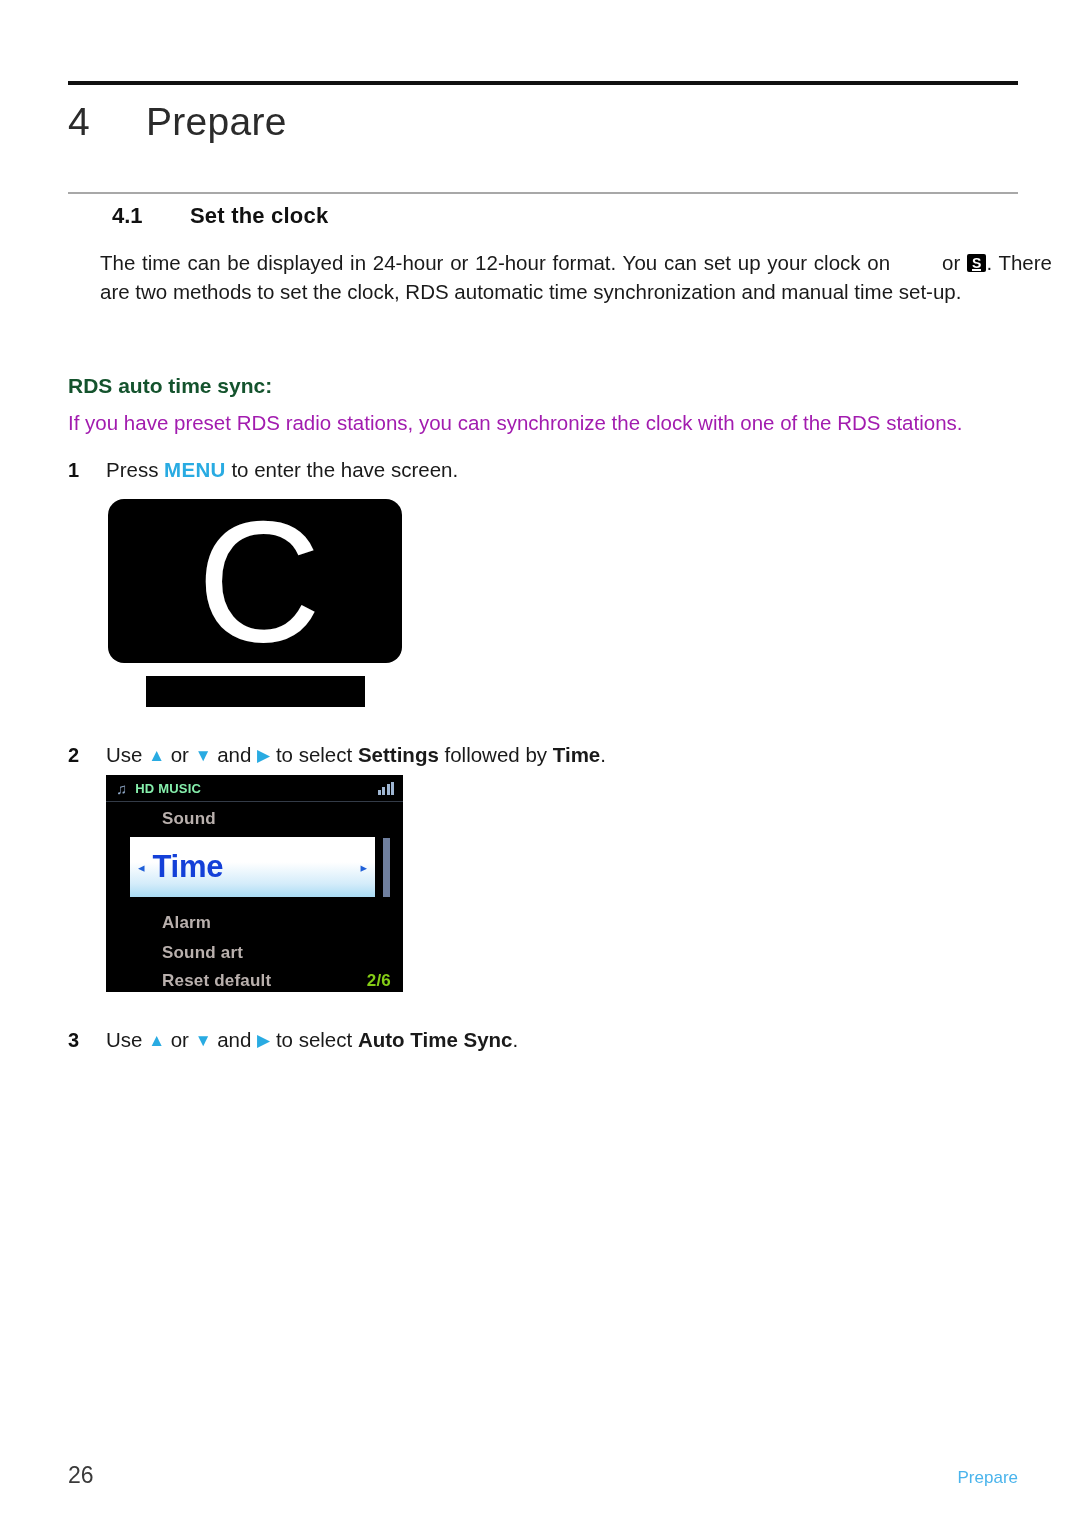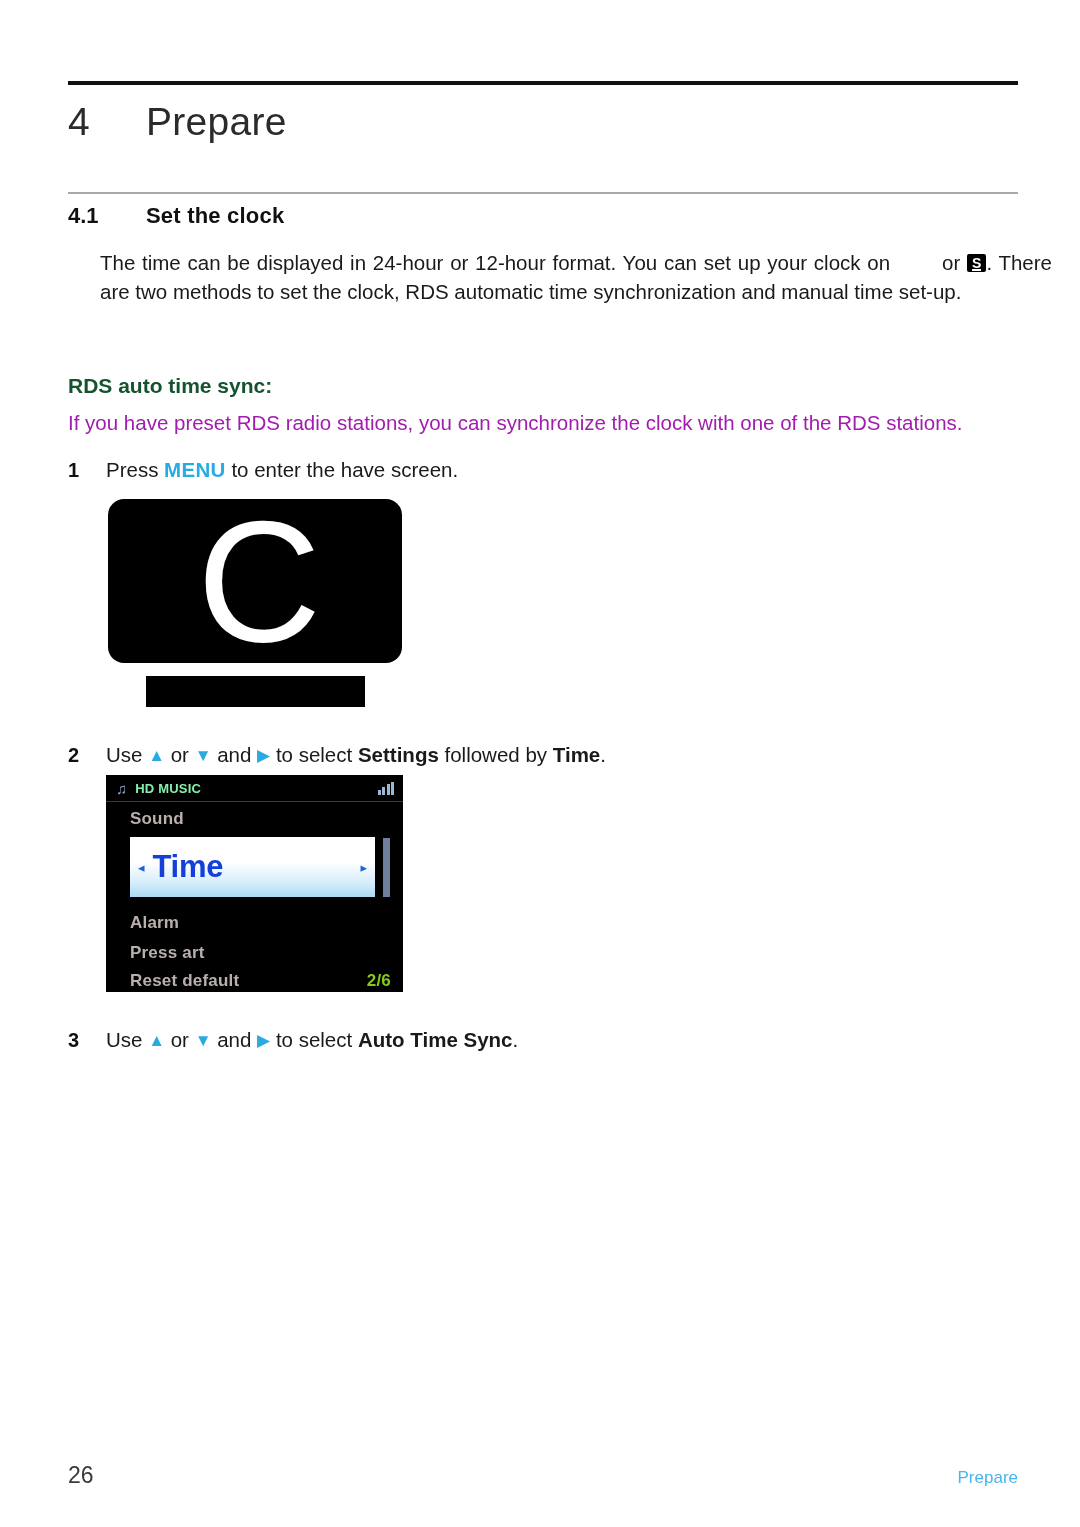--- a/index.html
+++ b/index.html
@@ -69,20 +69,21 @@
     top: 203px;
     width: 950px;
     display: flex;
     align-items: baseline;
   }
   .section-num {
     font-size: 22px;
     font-weight: bold;
     width: 78px;
     color: #111;
+    margin-left: 44px;
   }
   .section-title {
     font-size: 22px;
     font-weight: bold;
     color: #111;
     letter-spacing: .2px;
   }
 
   
   .intro {
@@ -256,21 +257,21 @@
   .lcd-row {
     position: absolute;
     left: 0;
     width: 100%;
     height: 32px;
     display: flex;
     align-items: center;
     color: #b9b0ad;
     font-size: 17px;
     font-weight: bold;
-    padding-left: 24px;
+    padding-left: 56px;
     box-sizing: border-box;
     letter-spacing: .2px;
   }
   #lcd-row-sound   { top: 28px; }
   #lcd-row-alarm   { top: 132px; }
   #lcd-row-albumart{ top: 162px; }
   #lcd-row-reset   { top: 194px; height: 23px; }
 
   .lcd-page {
     margin-left: auto;
@@ -409,21 +410,21 @@
       <span class="lcd-sel-arrow">◂</span>
       <span class="lcd-sel-label">Time</span>
       <span class="lcd-sel-arrow right">▸</span>
     </div>
     <div class="lcd-scroll"></div>
 
     <div class="lcd-row" id="lcd-row-alarm">
       <span>Alarm</span>
     </div>
     <div class="lcd-row" id="lcd-row-albumart">
-      <span>Press art</span>
+      <span>Sound art</span>
     </div>
     <div class="lcd-row" id="lcd-row-reset">
       <span>Reset default</span>
       <span class="lcd-page">2/6</span>
     </div>
 
   </div>
 
   <div class="step" id="step3">
     <div class="step-num">3</div>

